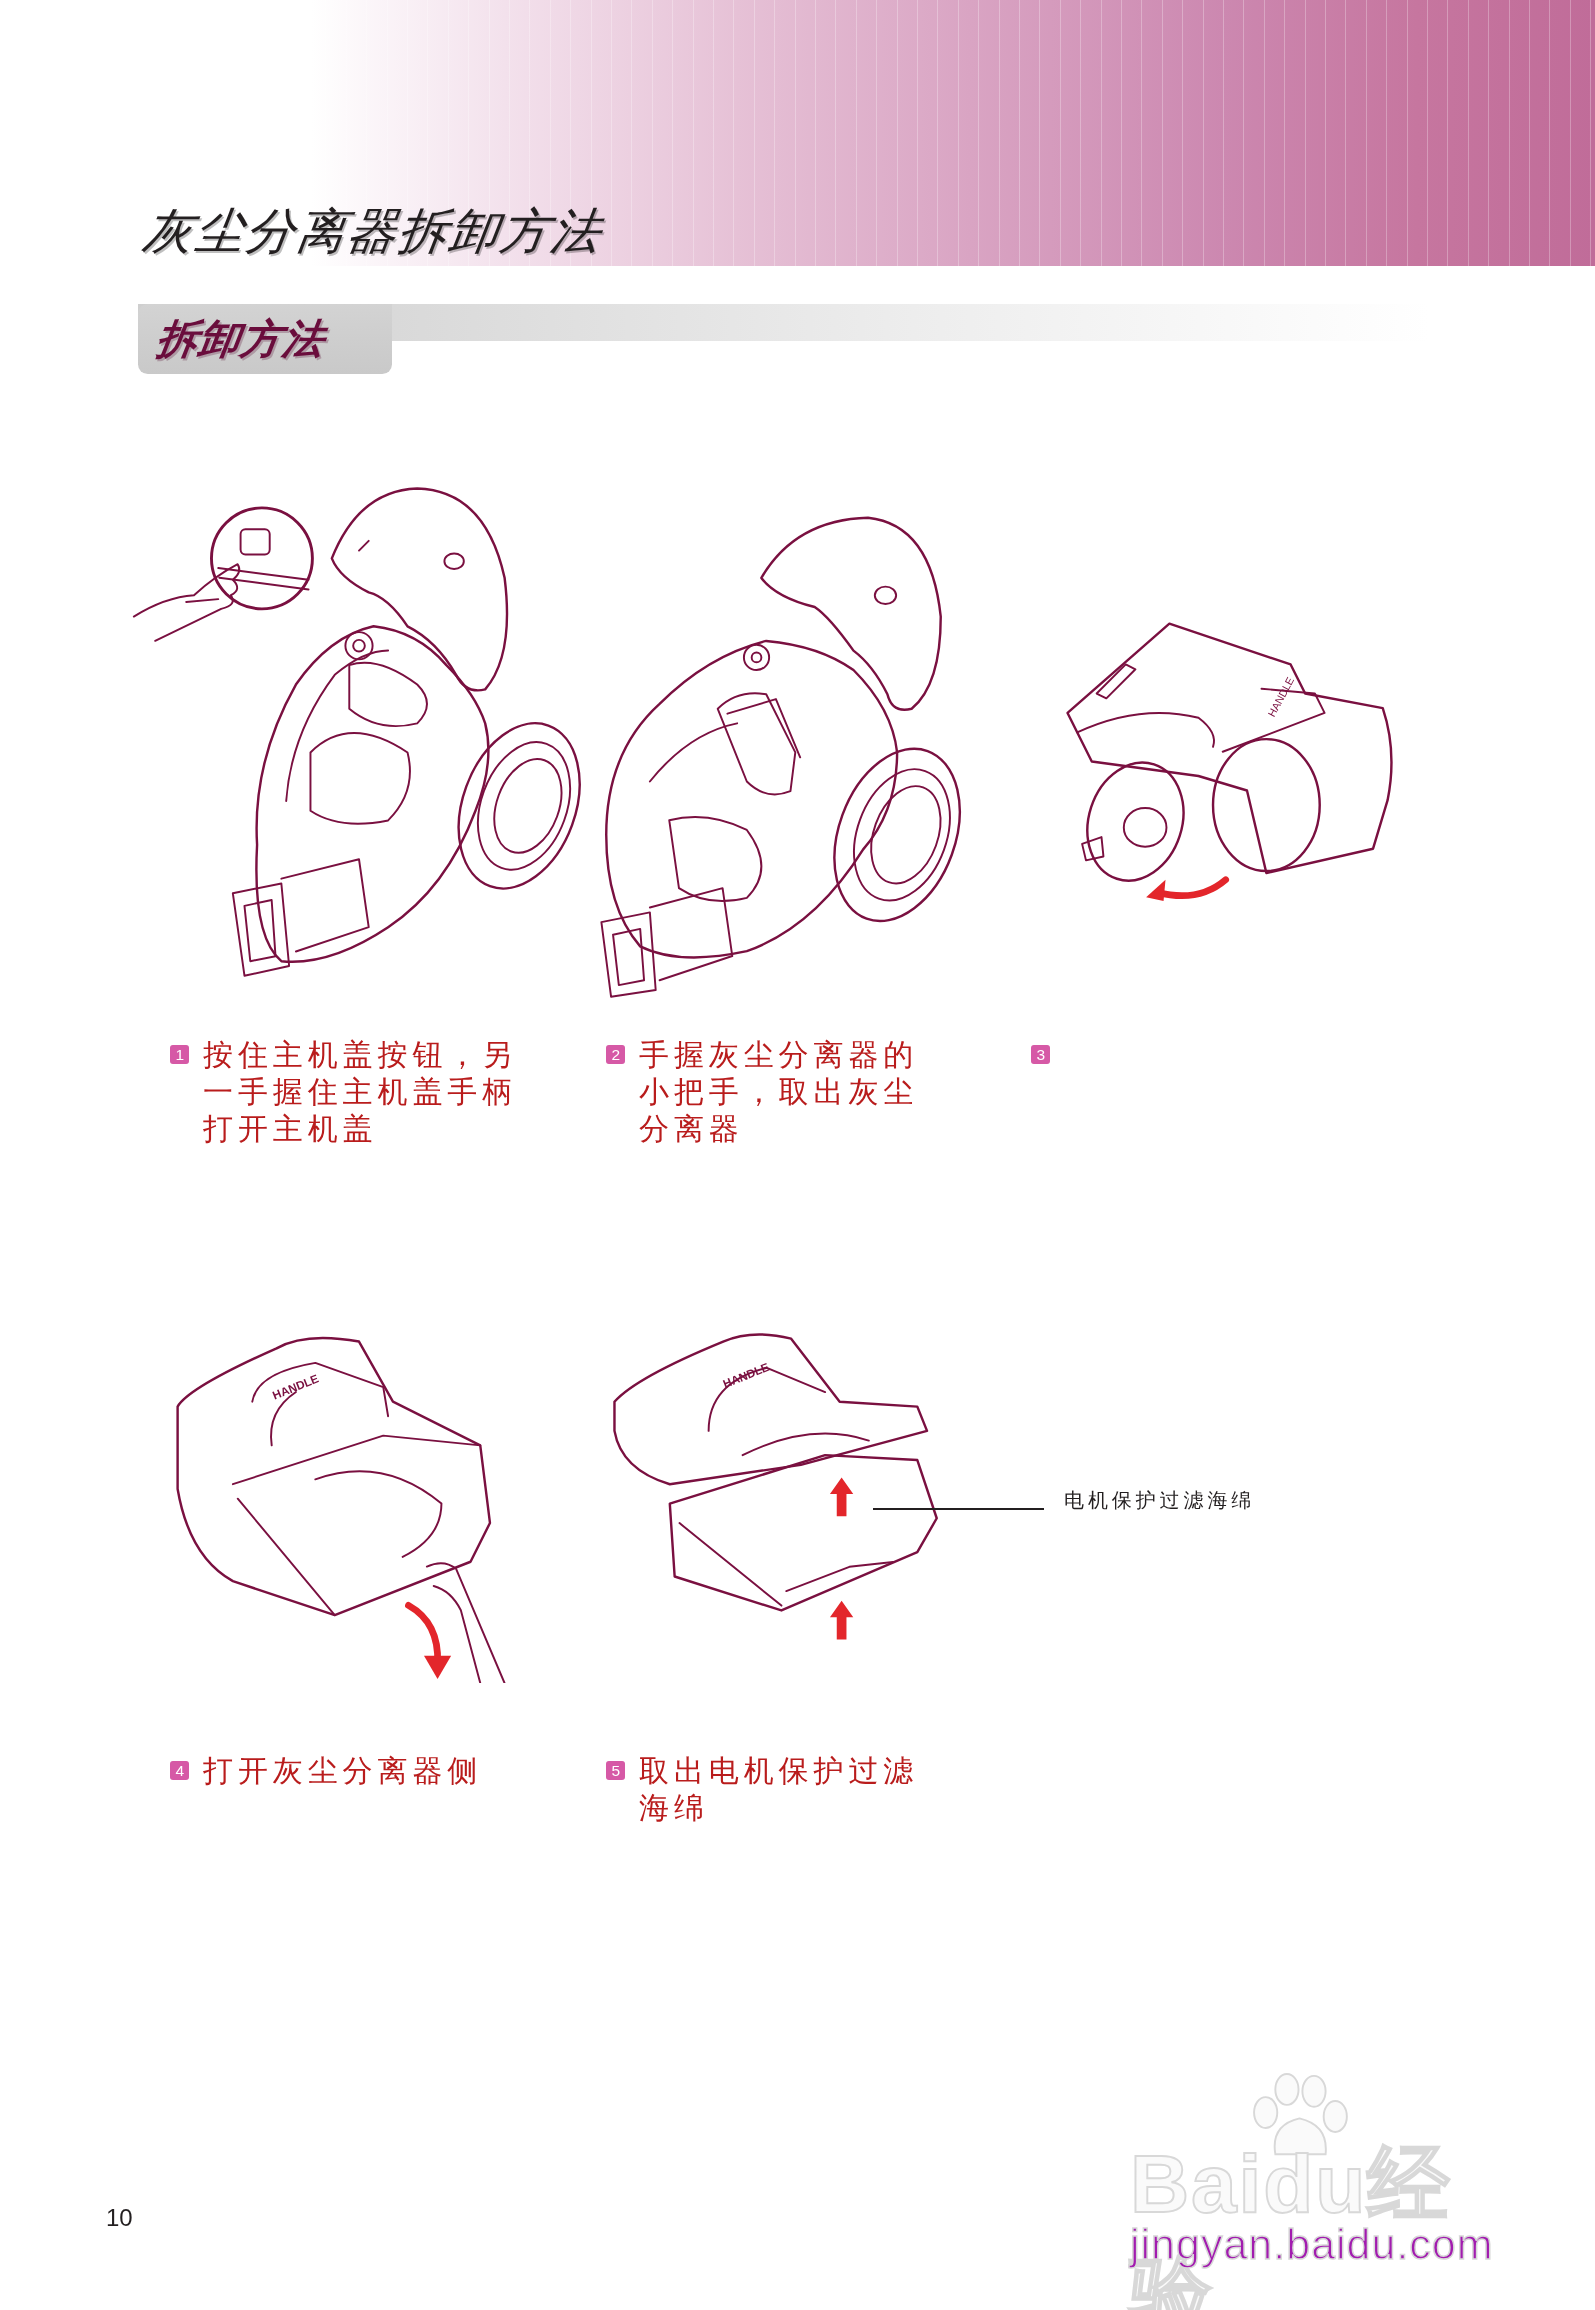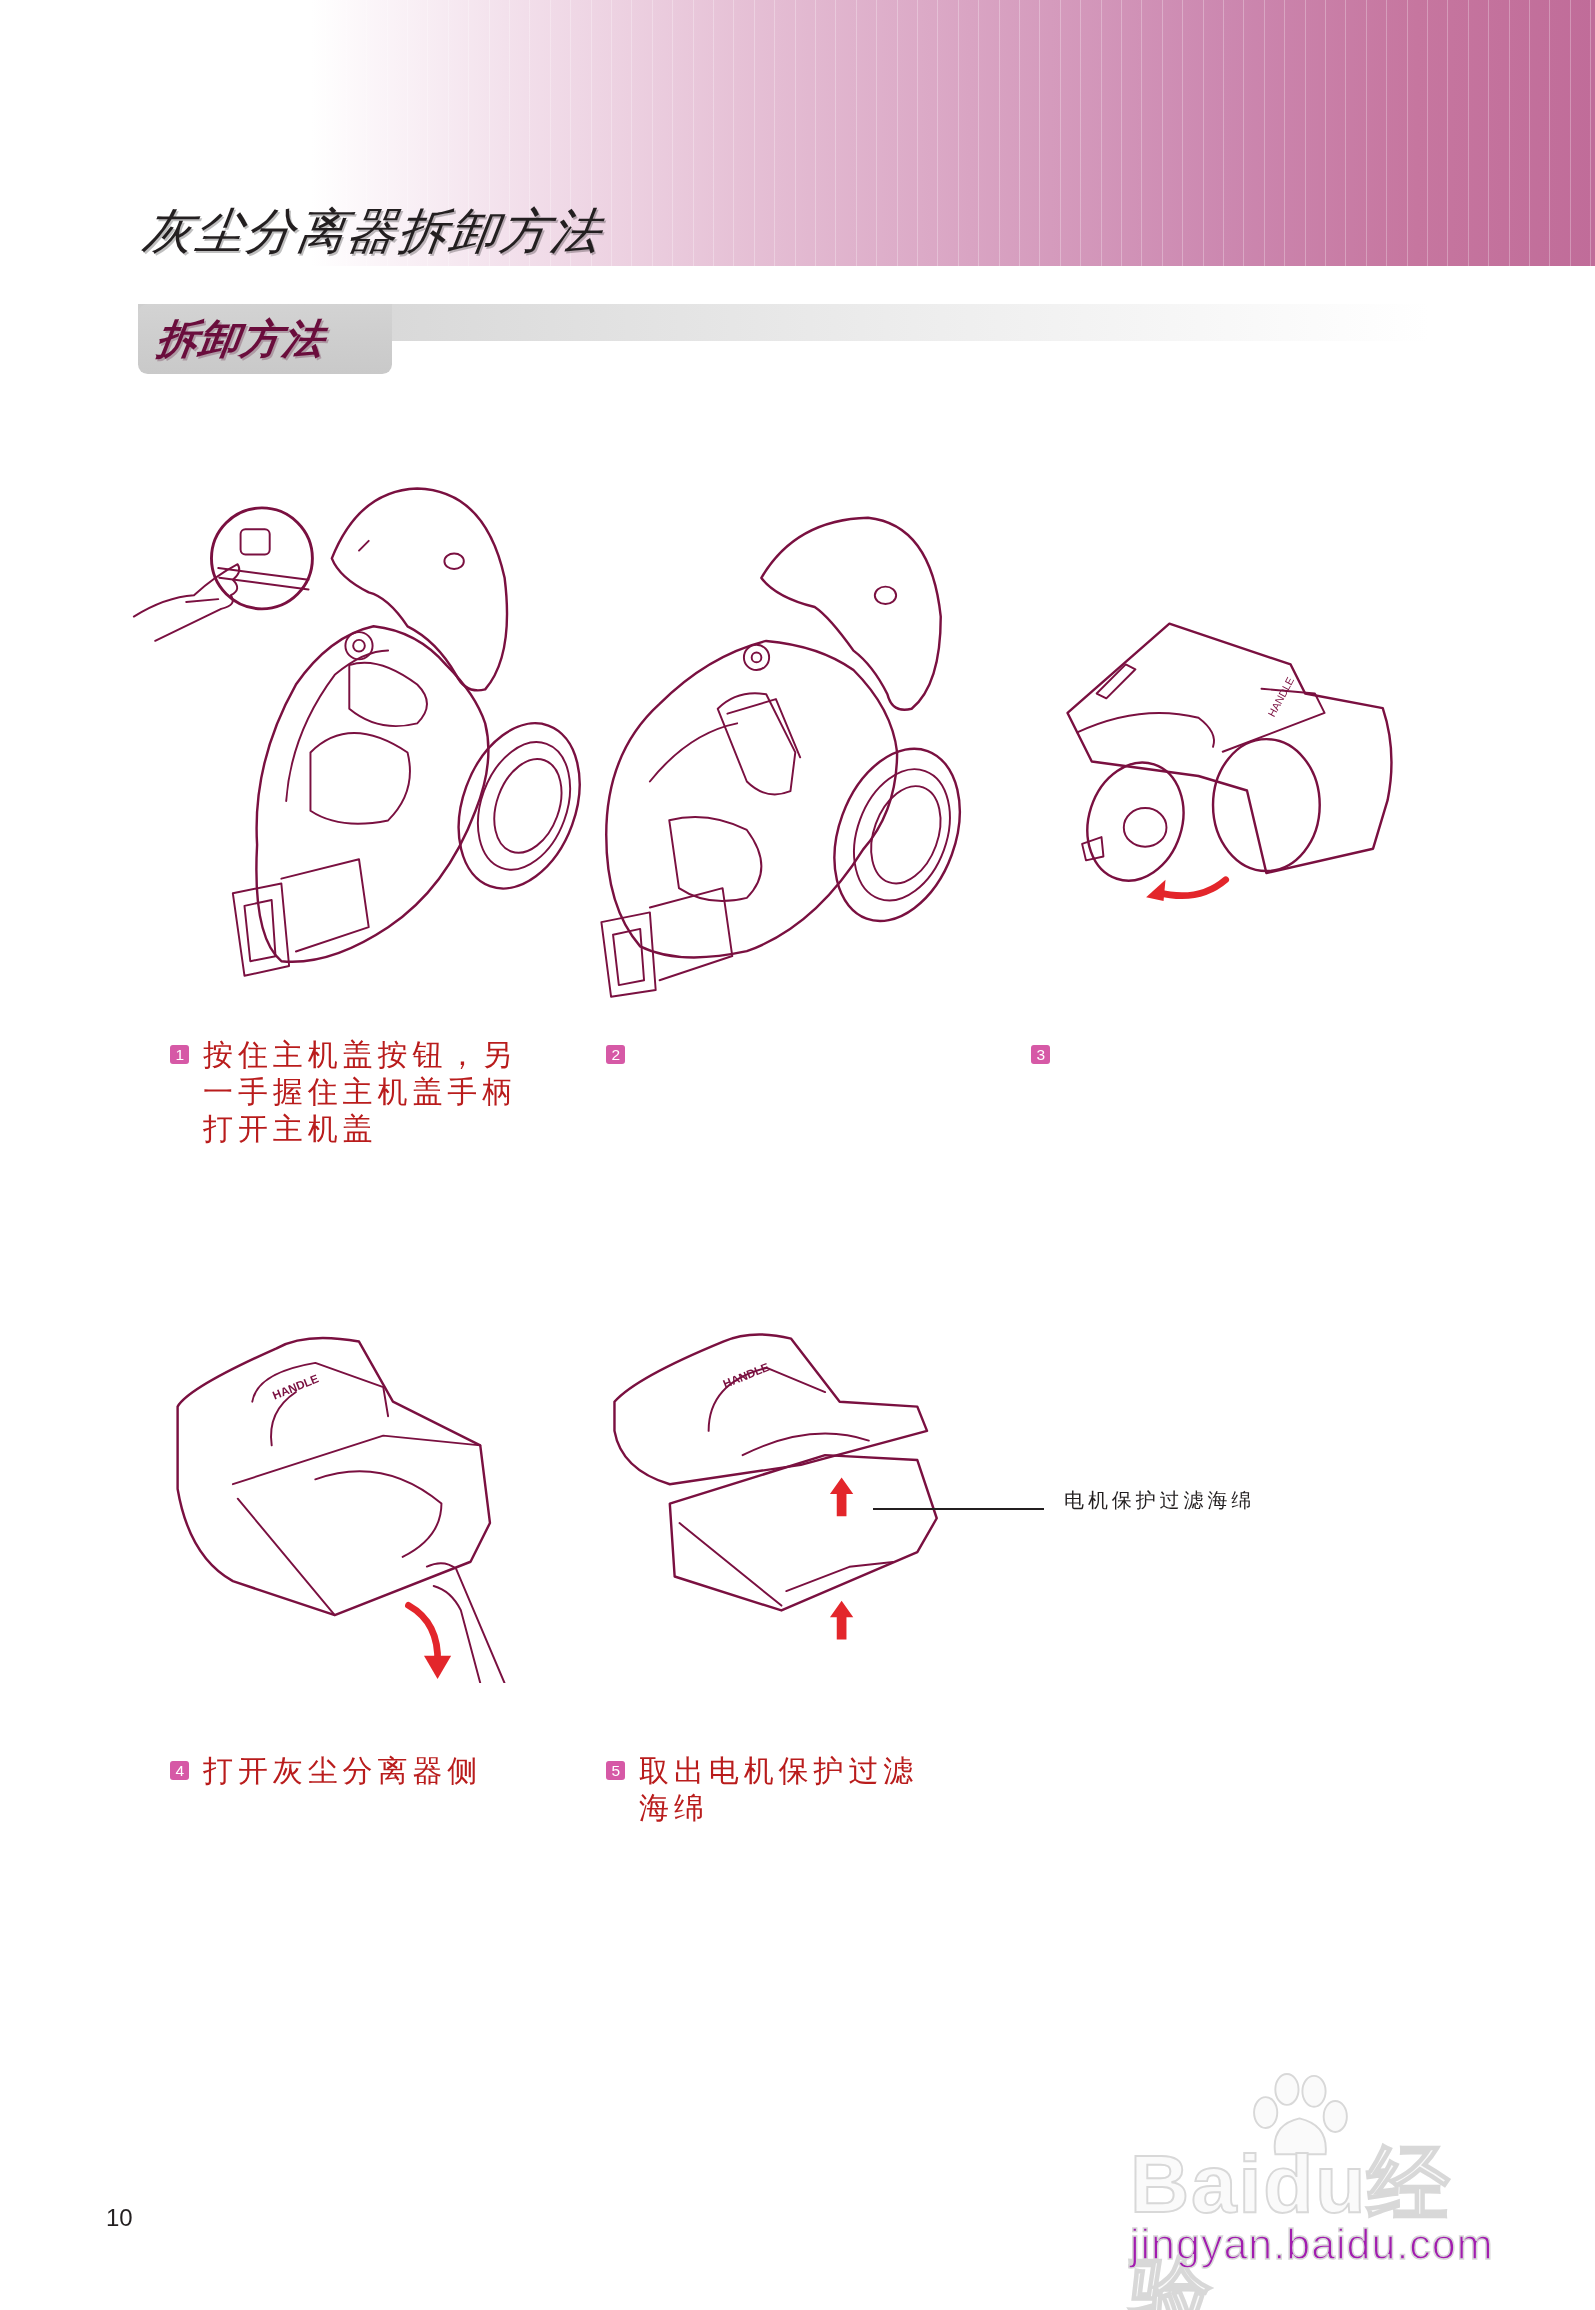--- a/index.html
+++ b/index.html
@@ -206,20 +206,23 @@
 </div>
 
 <div class="caption cap1">
   <div class="badge">1</div>
   <div class="caption-text">按住主机盖按钮，另
 一手握住主机盖手柄
 打开主机盖</div>
 </div>
 <div class="caption cap2">
   <div class="badge">2</div>
+  <div class="caption-text">手握灰尘分离器的
+小把手，取出灰尘
+分离器</div>
 </div>
 <div class="caption cap3">
   <div class="badge">3</div>
 </div>
 <div class="caption cap4">
   <div class="badge">4</div>
   <div class="caption-text">打开灰尘分离器侧</div>
 </div>
 <div class="caption cap5">
   <div class="badge">5</div>

